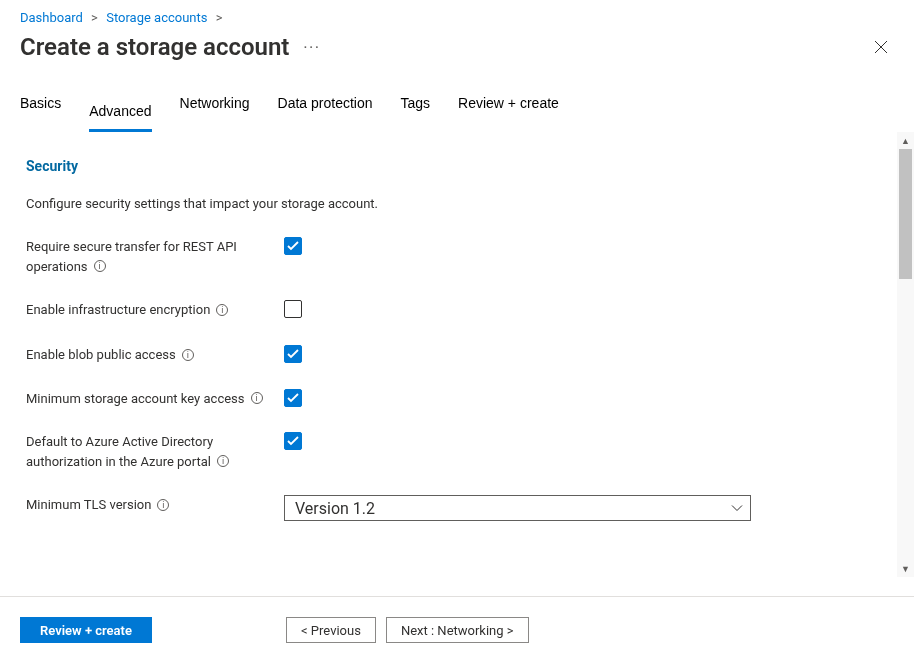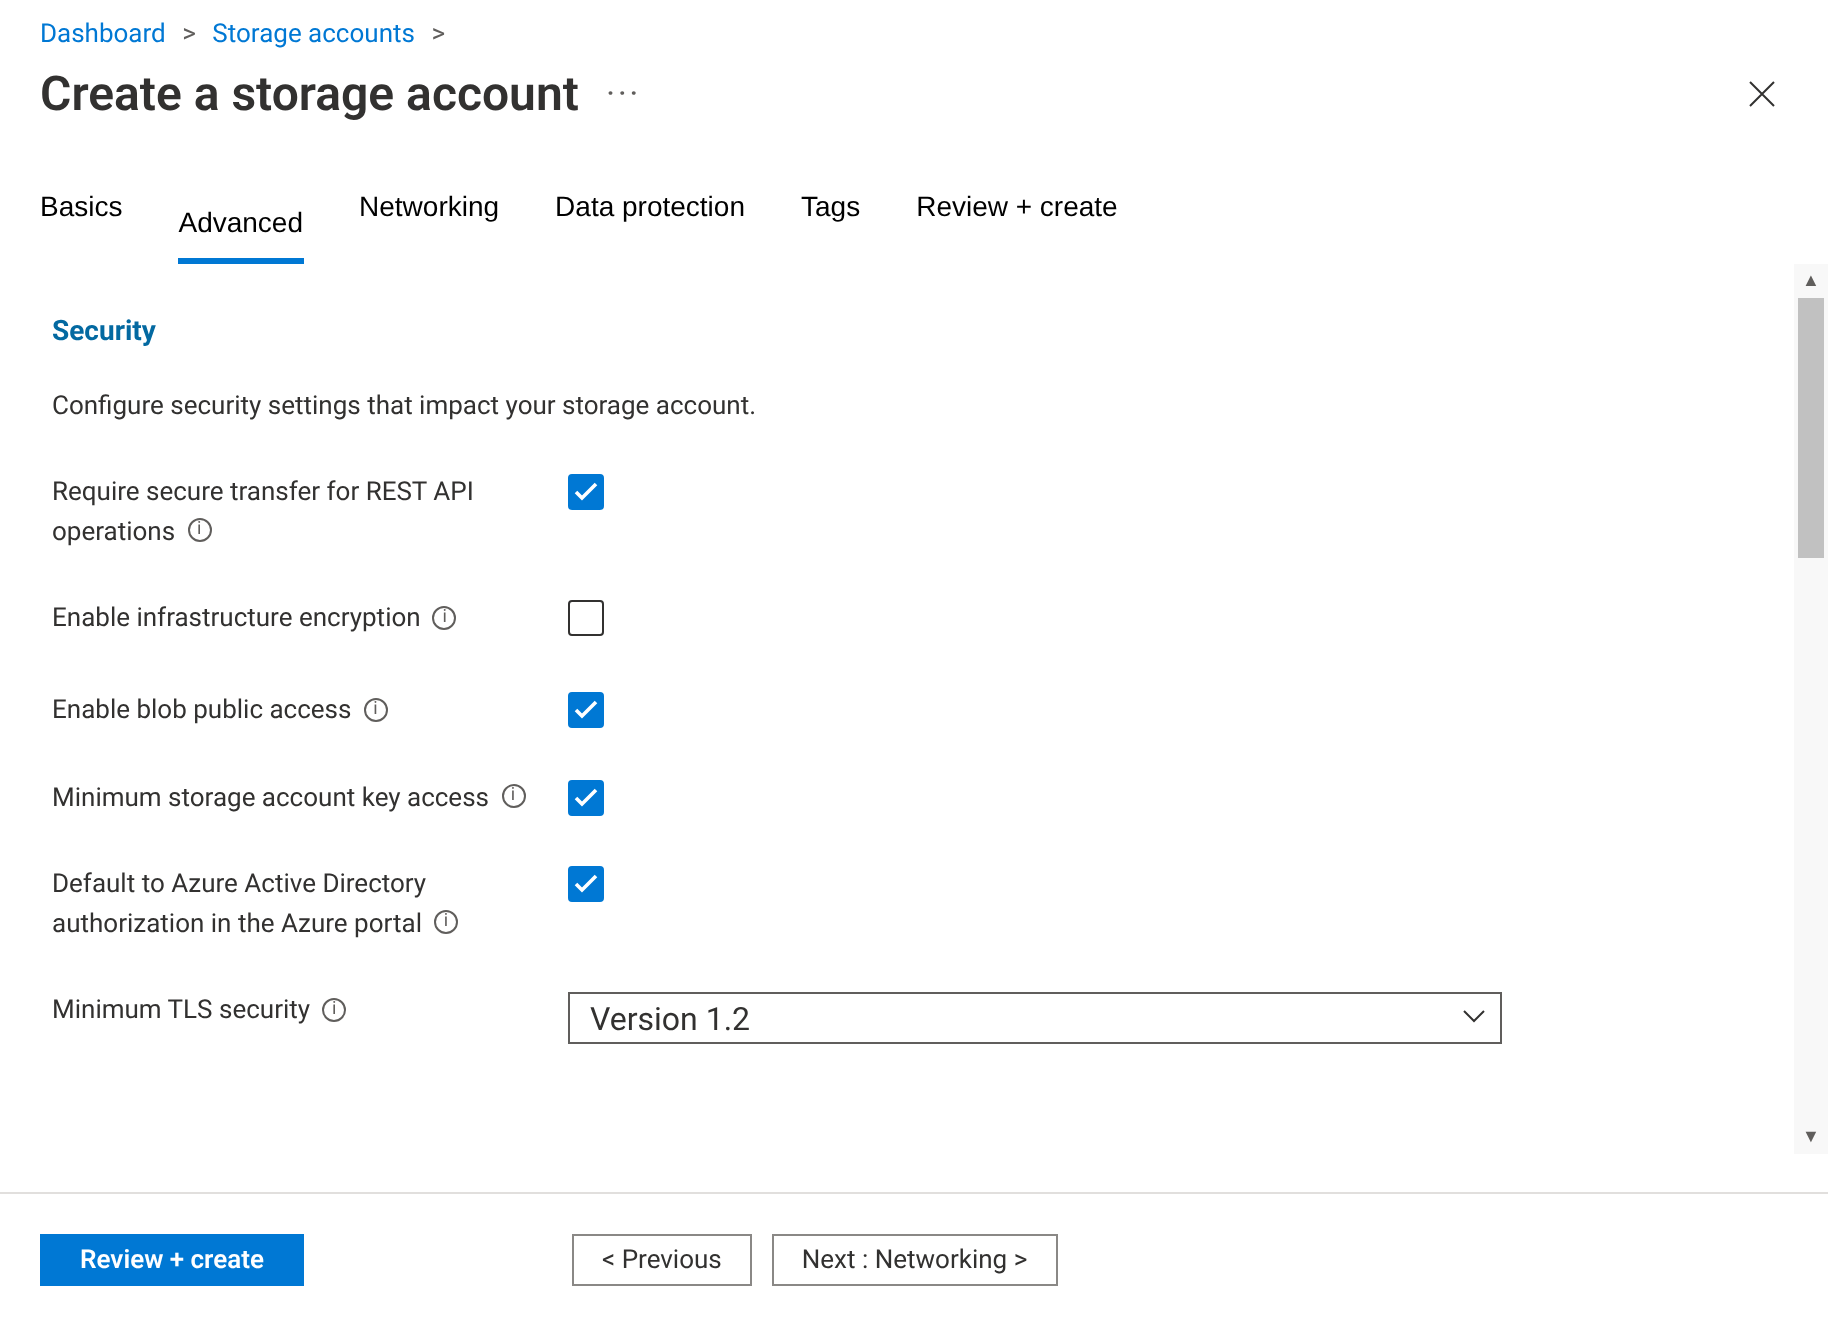--- a/index.html
+++ b/index.html
@@ -338,21 +338,21 @@
         <div class="checkbox checked">
           <svg width="12" height="10" viewBox="0 0 12 10">
               <path d="M1 5 L4 8 L11 1" stroke="#fff" stroke-width="1.8" fill="none"></path>
             </svg>
         </div>
       </div>
     </div>
 
     <div class="form-row">
       <div class="form-label">
-        <span><span class="label-text">Minimum TLS security</span><span class="info-icon">i</span></span>
+        <span><span class="label-text">Minimum TLS version</span><span class="info-icon">i</span></span>
       </div>
       <div class="form-control select-wrap">
         <div class="select">
           <span>Version 1.2</span>
         </div>
         <span class="select-chevron">
           <svg width="12" height="8" viewBox="0 0 12 8">
               <path d="M1 1 L6 6 L11 1" stroke="#323130" stroke-width="1" fill="none"></path>
             </svg>
         </span>

